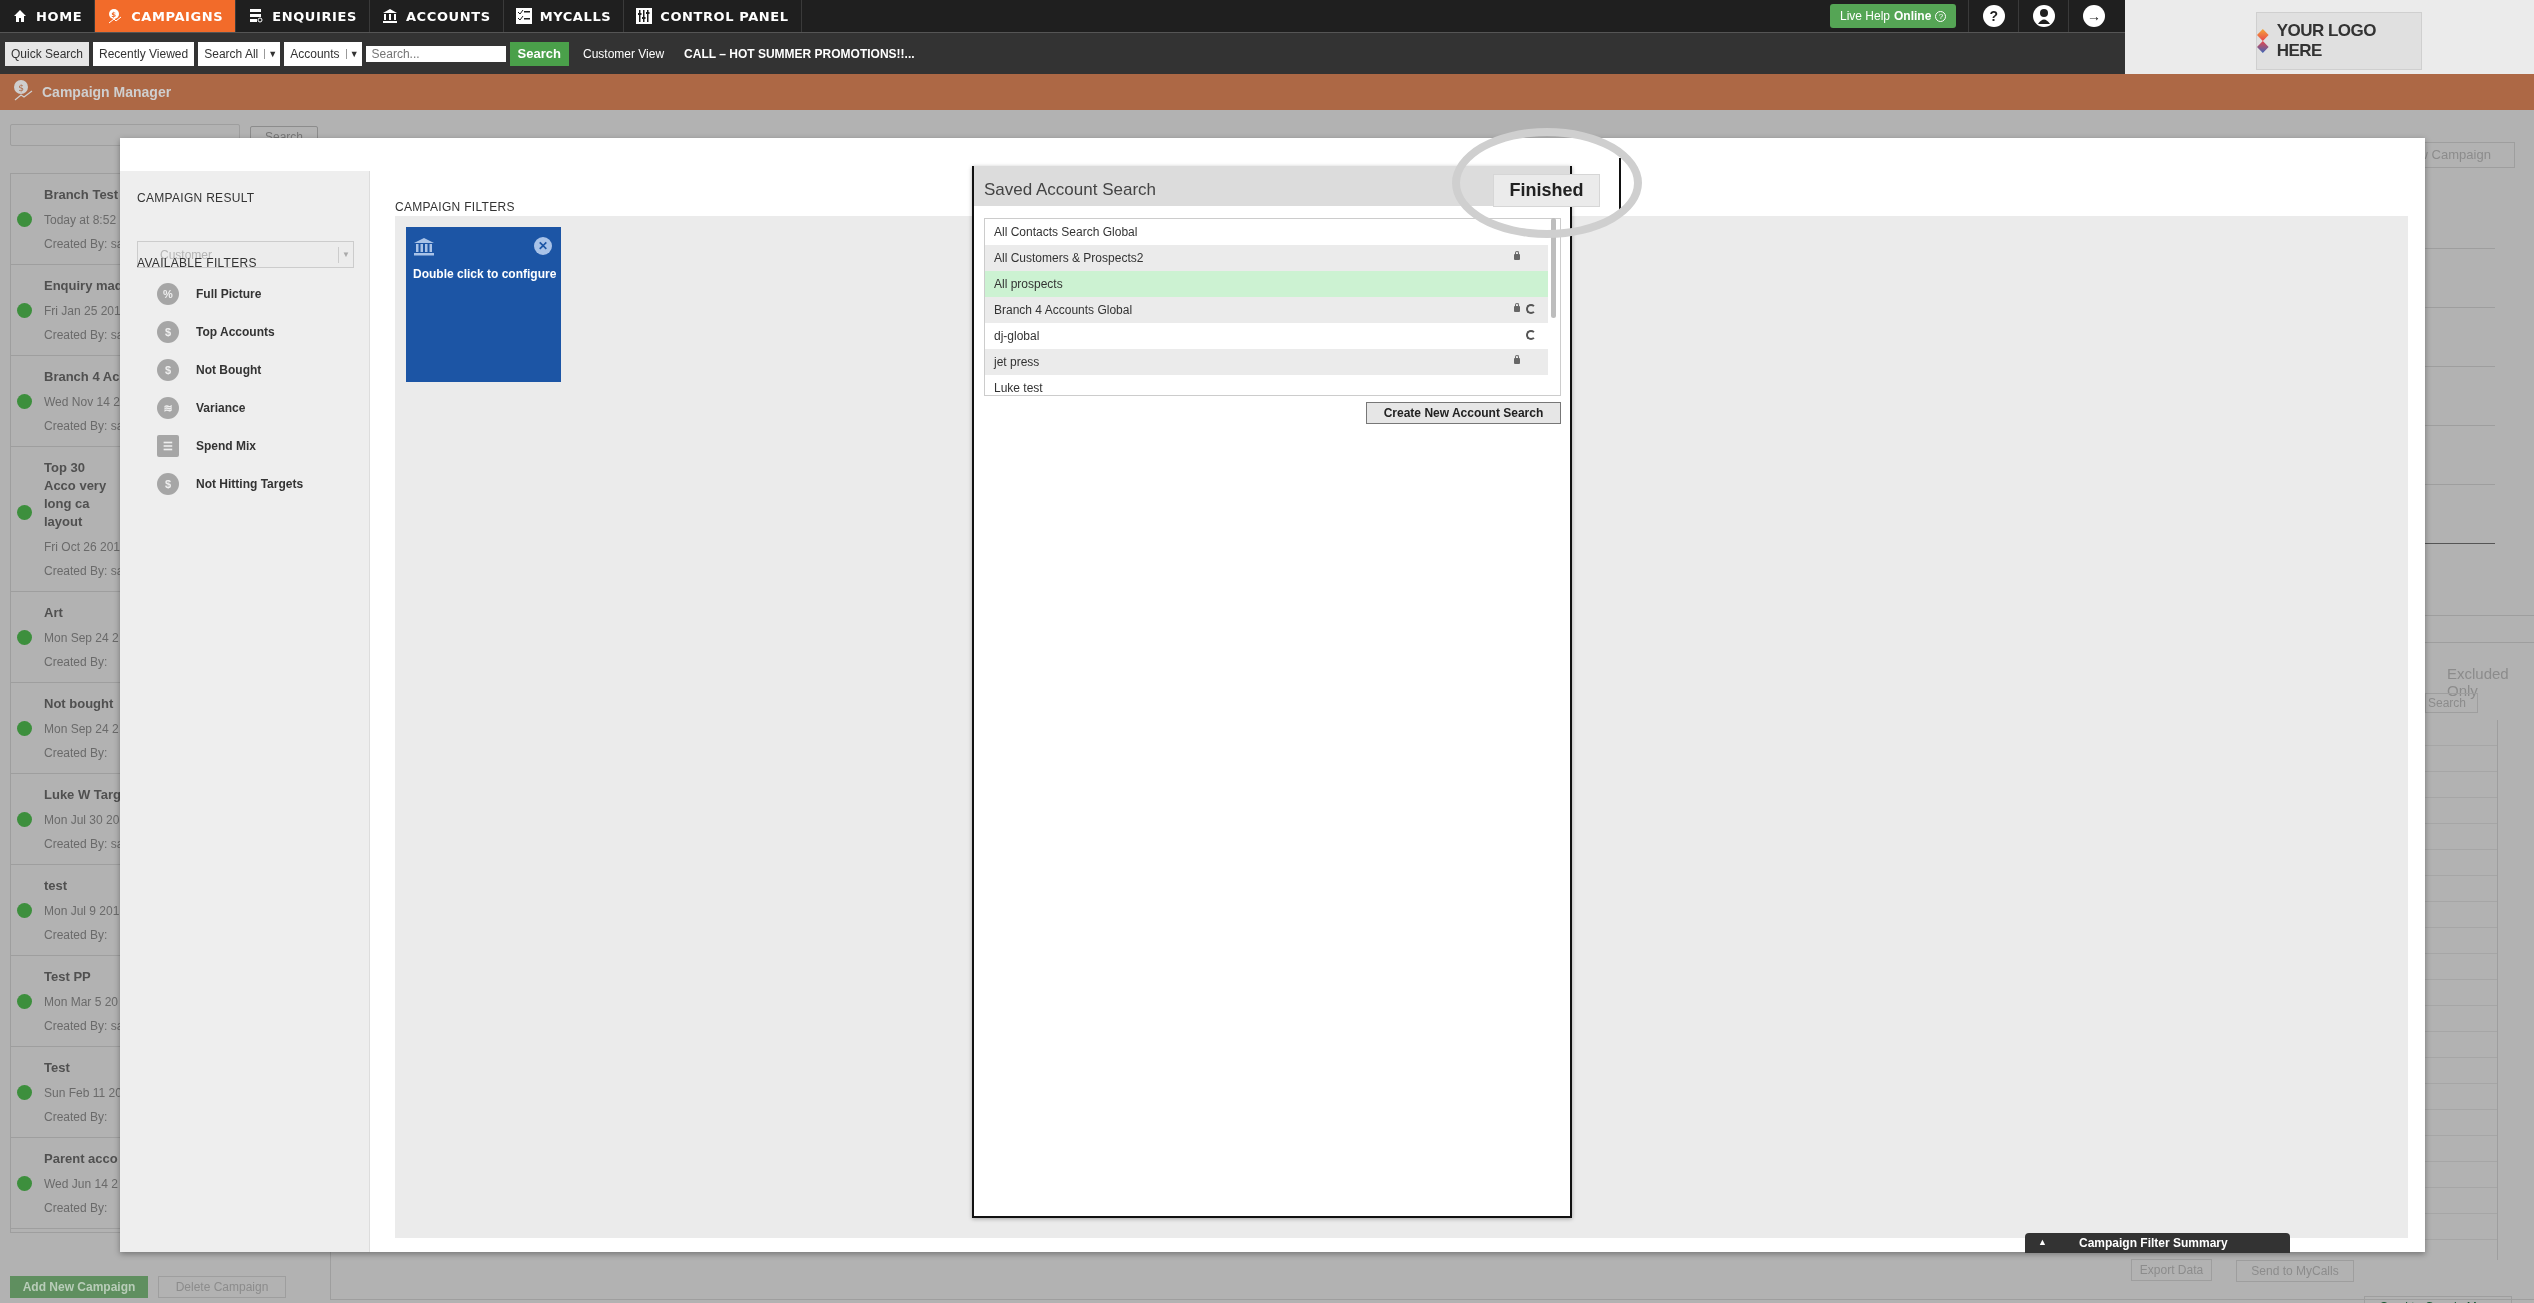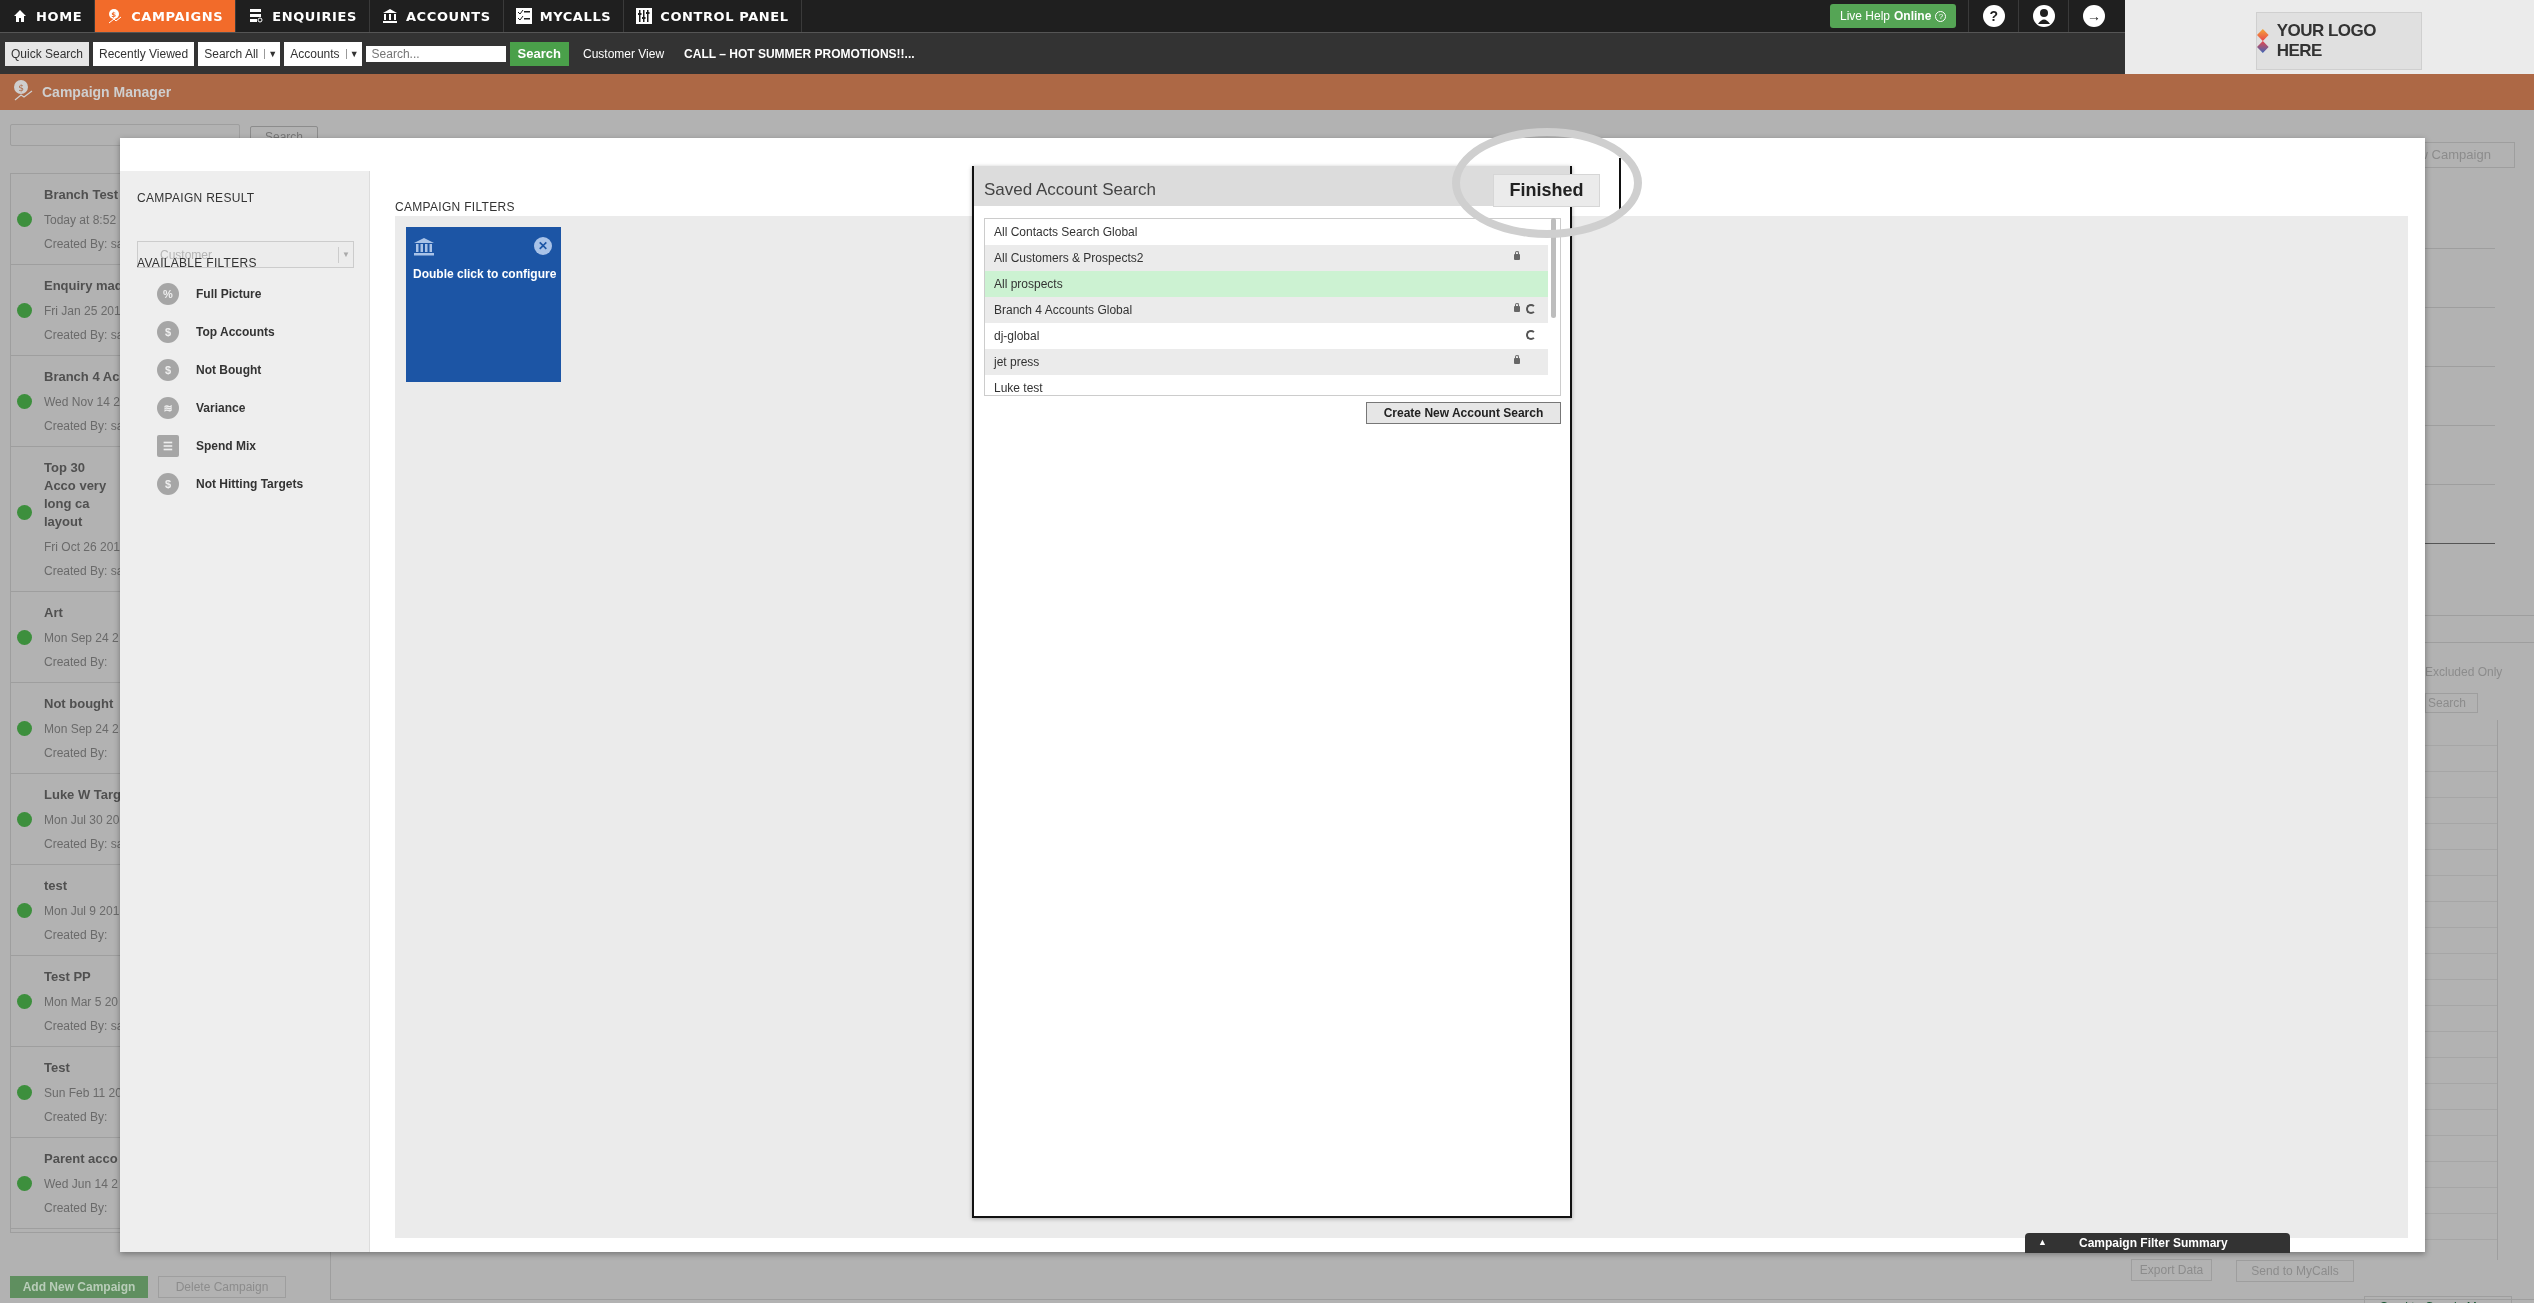--- a/index.html
+++ b/index.html
@@ -49,21 +49,21 @@
   #bg-add { position: absolute; left: 10px; top: 1276px; width: 138px; height: 22px; background: #5f8f5f; color: #b9cdb9; font-size: 12px; font-weight: bold; text-align: center; line-height: 22px; }
   #bg-del { position: absolute; left: 158px; top: 1276px; width: 128px; height: 22px; border: 1px solid #9e9e9e; color: #8c8c8c; font-size: 12px; text-align: center; line-height: 20px; }
   #bg-main-border { position: absolute; left: 330px; top: 1252px; width: 2204px; height: 48px; border-left: 1px solid #9e9e9e; border-bottom: 1px solid #9e9e9e; }
   #bg-export { position: absolute; left: 2131px; top: 1259px; width: 81px; height: 22px; border: 1px solid #9e9e9e; color: #8c8c8c; font-size: 12px; text-align: center; line-height: 20px; }
   #bg-mycalls { position: absolute; left: 2236px; top: 1260px; width: 118px; height: 22px; border: 1px solid #9e9e9e; color: #8c8c8c; font-size: 12px; text-align: center; line-height: 20px; }
   #bg-gmaps { position: absolute; left: 2364px; top: 1296px; width: 148px; height: 22px; border: 1px solid #9e9e9e; color: #14532d; font-size: 12px; text-align: center; line-height: 20px; }
   #bg-newcamp { position: absolute; left: 2415px; top: 142px; width: 100px; height: 26px; border: 1px solid #9e9e9e; color: #8c8c8c; font-size: 13px; line-height: 24px; overflow: hidden; text-indent: -14px; }
   #bg-rlines { position: absolute; left: 2425px; top: 190px; width: 70px; }
   #bg-rlines div { height: 59px; border-bottom: 1px solid #9e9e9e; }
   #bg-rlines div.dark { border-bottom: 1px solid #555; }
-  #bg-excl { position: absolute; left: 2425px; top: 665px; color: #8c8c8c; font-size: 12px; }
+  #bg-excl { position: absolute; left: 2425px; top: 665px; color: #8c8c8c; font-size: 15px; padding-left: 22px; }
   #bg-srch2 { position: absolute; left: 2425px; top: 693px; width: 53px; height: 20px; border: 1px solid #9e9e9e; color: #8c8c8c; font-size: 12px; line-height: 18px; padding-left: 2px; }
   #bg-table { position: absolute; left: 2425px; top: 720px; width: 73px; height: 540px; border-right: 1px solid #9e9e9e; background: repeating-linear-gradient(180deg, transparent 0, transparent 25px, #a6a6a6 25px, #a6a6a6 26px); }
   #bg-hline { position: absolute; left: 2425px; top: 615px; width: 109px; height: 1px; background: #9e9e9e; }
   #bg-hline2 { position: absolute; left: 2425px; top: 642px; width: 109px; height: 1px; background: #9e9e9e; }
 
   
   #modal { position: absolute; left: 120px; top: 138px; width: 2305px; height: 1114px; background: #fff; box-shadow: 0 2px 6px rgba(0,0,0,0.35); }
   #modal-head { position: absolute; left: 0; top: 0; width: 2305px; height: 33px; background: #dcdcdc; }
   #modal-title { position: absolute; left: 11px; top: 9px; font-size: 13px; color: #333; }
   #modal-close { position: absolute; right: 14px; top: 7px; font-size: 16px; font-weight: bold; color: #222; cursor: pointer; }

